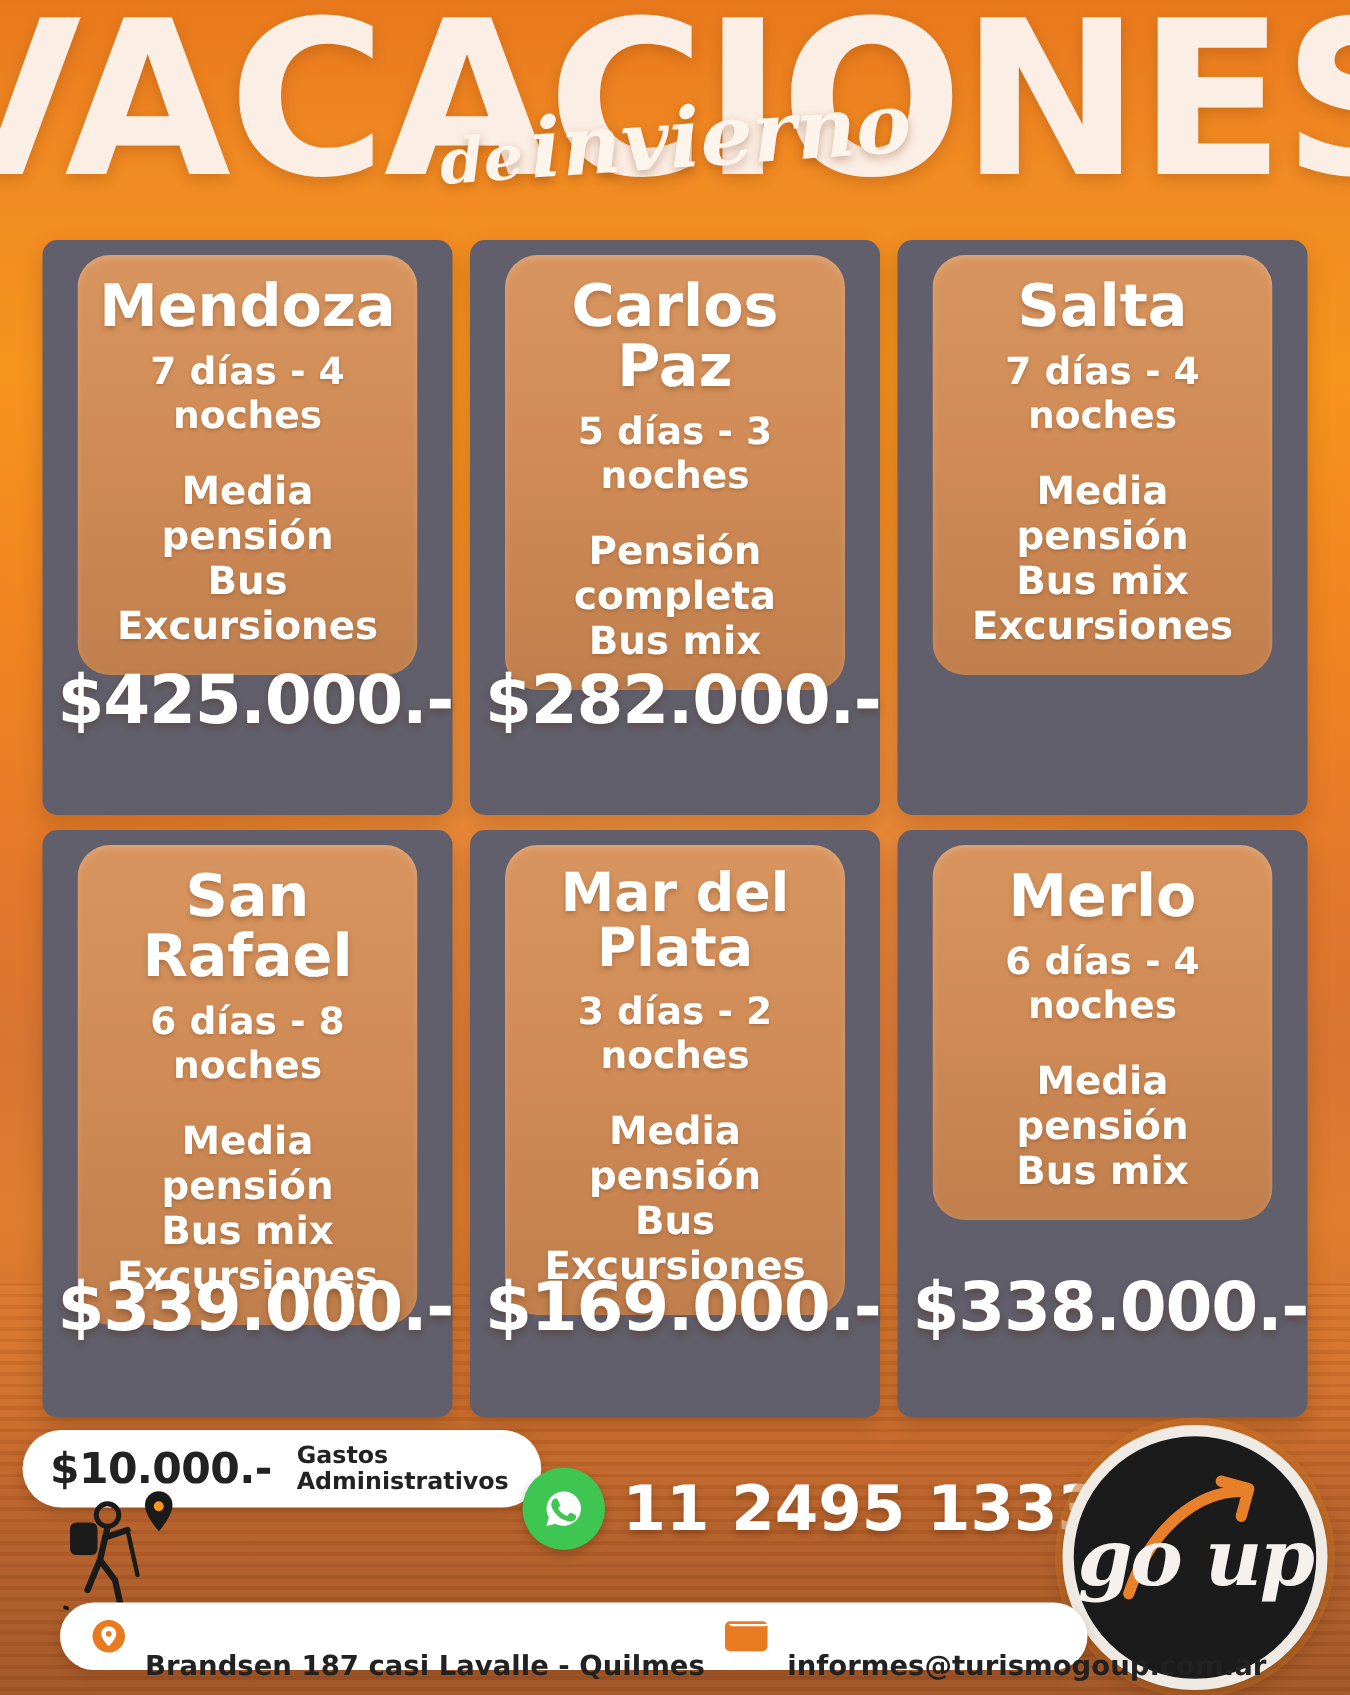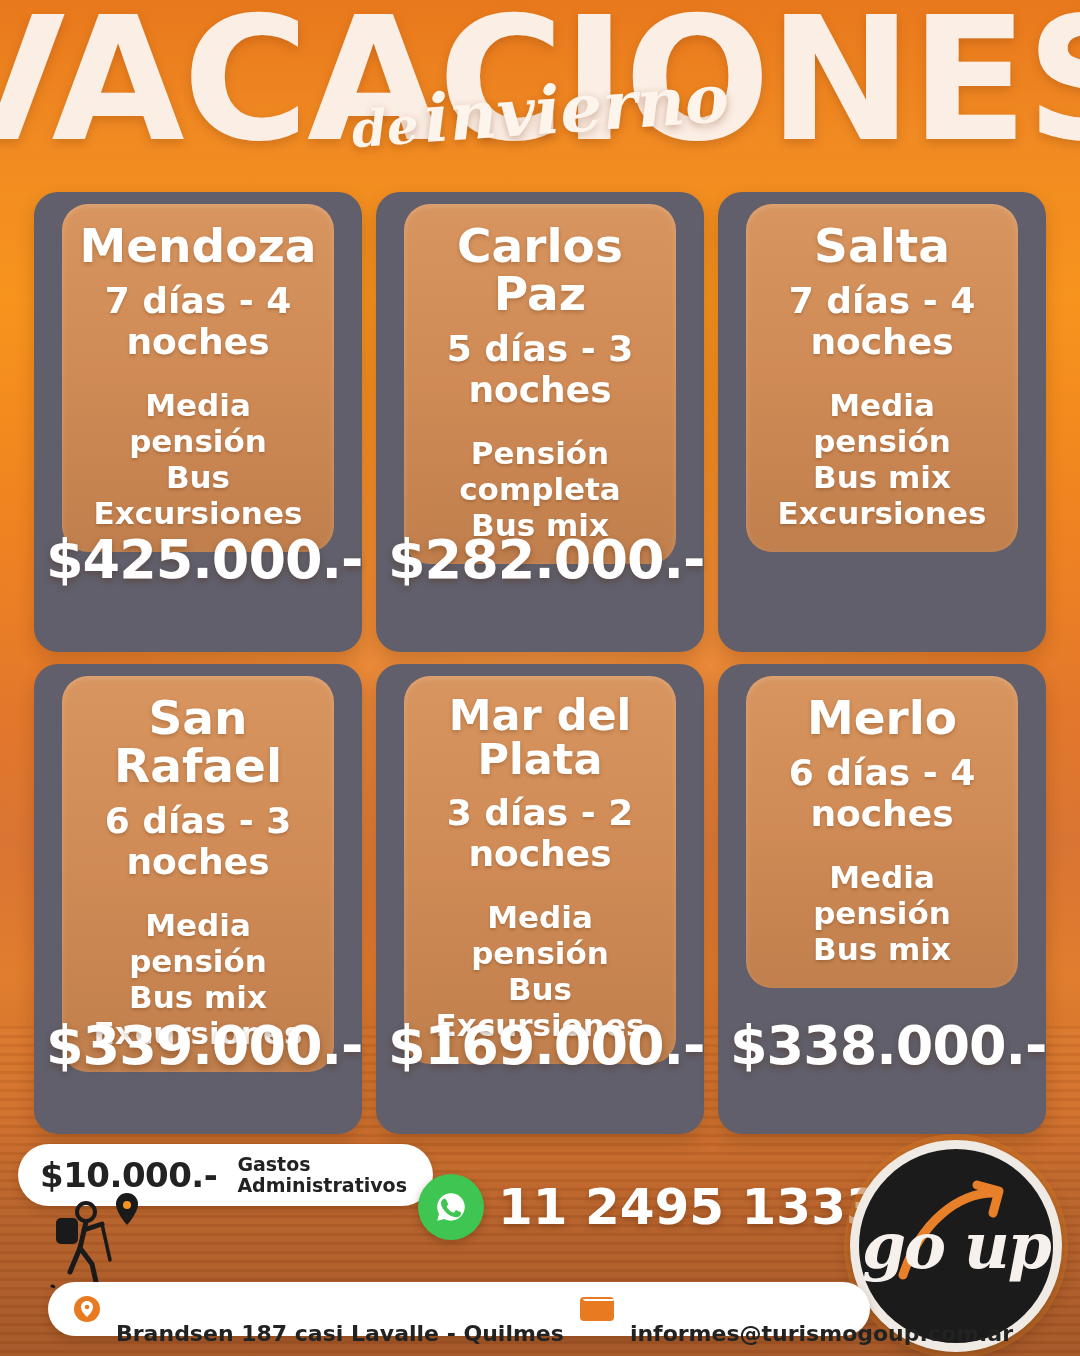--- a/index.html
+++ b/index.html
@@ -95,21 +95,21 @@
     right: 34px;
     display: grid;
     grid-template-columns: repeat(3, 1fr);
     grid-template-rows: 460px 470px;
     column-gap: 14px;
     row-gap: 12px;
   }
   .card {
     position: relative;
     background: #605f6b;
-    border-radius: 24px;
+    border-radius: 12px;
     box-shadow: 0 8px 18px rgba(80,35,5,0.22);
     padding: 0;
     display: flex;
     flex-direction: column;
     align-items: flex-end;
   }
   .card-inner {
     margin: 12px 28px 0 28px;
     width: calc(100% - 56px);
     border-radius: 26px;
@@ -130,21 +130,21 @@
     font-size: 47px;
     color: #ffffff;
     line-height: 1.02;
     margin: 4px 0 10px 0;
     text-shadow: 0 2px 4px rgba(90,45,10,0.30);
   }
   .dest.small { font-size: 43px; }
   .dur {
     font-family: "DejaVu Sans", sans-serif;
     font-weight: 700;
-    font-size: 36px;
+    font-size: 30px;
     color: #ffffff;
     margin-bottom: 26px;
     text-shadow: 0 2px 3px rgba(90,45,10,0.28);
   }
   .feat {
     font-family: "DejaVu Sans", sans-serif;
     font-weight: 700;
     font-size: 31px;
     color: #ffffff;
     line-height: 1.16;
@@ -347,21 +347,21 @@
         <div class="dur">7 días - 4 noches</div>
         <div class="feat" style="white-space:pre-line">Media pensión
 Bus mix
 Excursiones</div>
       </div>
     </div>
 
     <div class="card tall2 row2">
       <div class="card-inner">
         <div class="dest">San Rafael</div>
-        <div class="dur">6 días - 3 noches</div>
+        <div class="dur">6 días - 8 noches</div>
         <div class="feat" style="white-space:pre-line">Media pensión
 Bus mix
 Excursiones</div>
       </div>
       <div class="price">$339.000.-</div>
     </div>
 
     <div class="card tall2 row2">
       <div class="card-inner">
         <div class="dest small">Mar del Plata</div>

